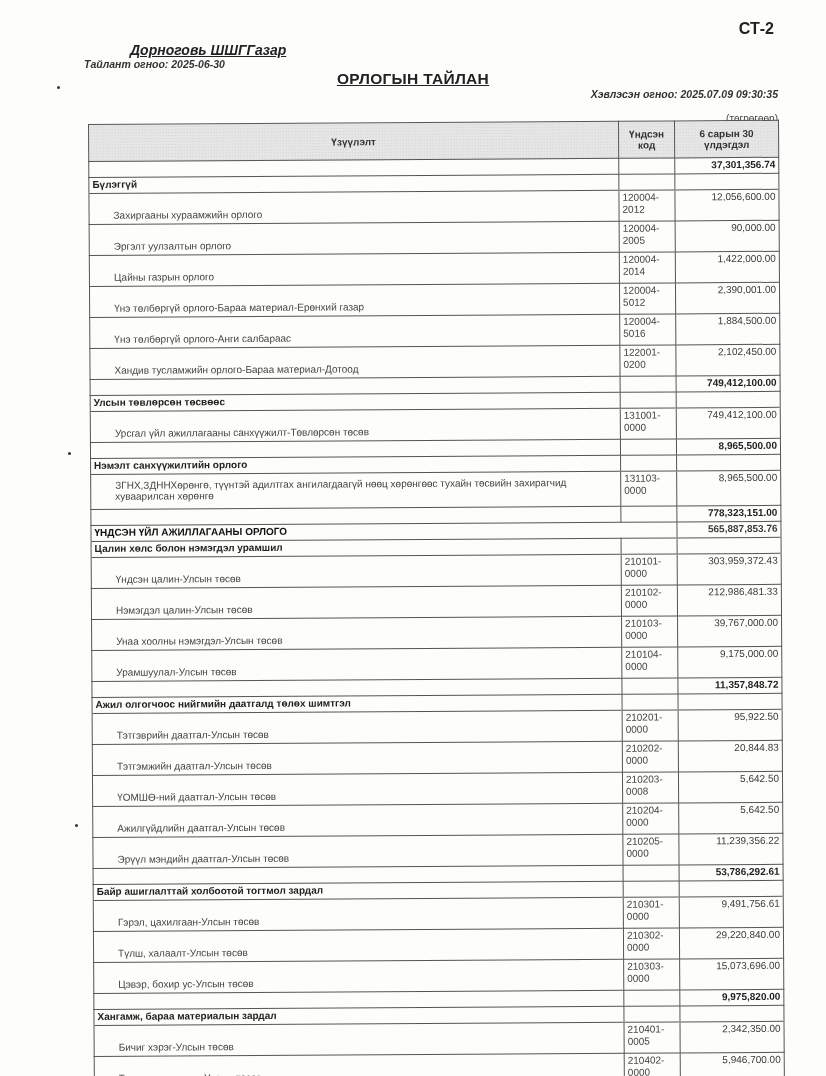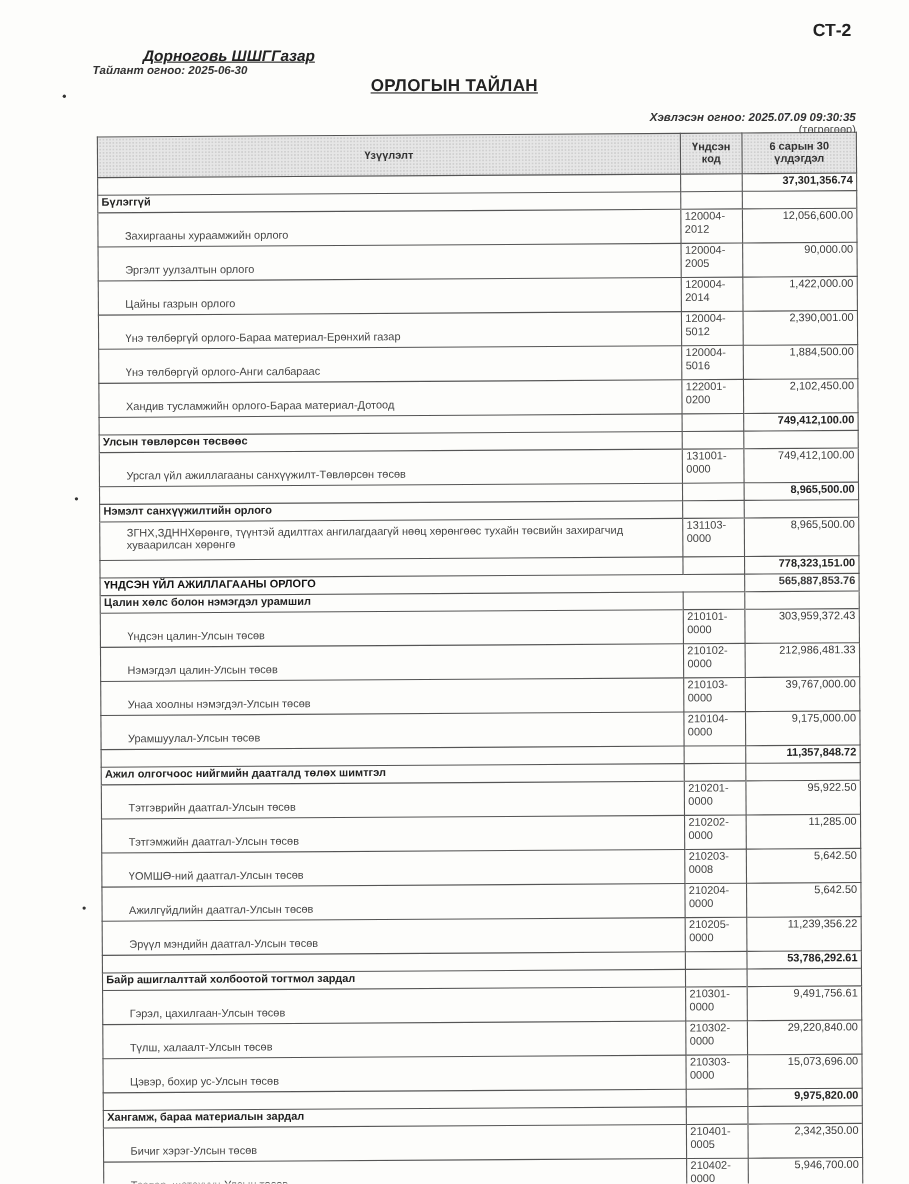--- a/index.html
+++ b/index.html
@@ -8,21 +8,21 @@
     background: #fdfdfb;
     font-family: "Liberation Sans", sans-serif;
     color: #2a2a2a;
     position: relative;
   }
   .page { position: absolute; left: 0; top: 0; width: 826px; height: 1076px; }
   .form-code { position: absolute; right: 52px; top: 20px; font-size: 16px; font-weight: bold; color: #222; }
   .org { position: absolute; left: 84px; top: 42px; font-size: 14px; font-weight: bold; font-style: italic; text-decoration: underline; color: #222; margin-left: 46px; }
   .report-date { position: absolute; left: 84px; top: 58px; font-size: 10.5px; font-style: italic; font-weight: bold; color: #333; }
   .title { position: absolute; left: 0; width: 826px; top: 70px; text-align: center; font-size: 15.5px; font-weight: bold; color: #222; letter-spacing: 0.3px; text-decoration: underline; }
-  .printed { position: absolute; right: 48px; top: 88px; font-size: 10.5px; font-style: italic; font-weight: bold; color: #333; margin-top: 13px; }
+  .printed { position: absolute; right: 48px; top: 88px; font-size: 10.5px; font-style: italic; font-weight: bold; color: #333; }
   .unit { position: absolute; right: 48px; top: 113px; font-size: 10px; color: #444; text-align: center; }
   .dot { position: absolute; width: 3px; height: 3px; border-radius: 50%; background: #333; }
 
   table.report {
     position: absolute; left: 88px; top: 124px; width: 690px;
     border-collapse: collapse; table-layout: fixed;
     font-size: 10px;
     transform: rotate(-0.35deg); transform-origin: top left;
   }
   table.report th, table.report td {
@@ -196,21 +196,21 @@
           <td></td>
         </tr>
         <tr class="item">
           <td class="name">Тэтгэврийн даатгал-Улсын төсөв</td>
           <td class="code">210201-0000</td>
           <td class="val">95,922.50</td>
         </tr>
         <tr class="item">
           <td class="name">Тэтгэмжийн даатгал-Улсын төсөв</td>
           <td class="code">210202-0000</td>
-          <td class="val">11,285.00</td>
+          <td class="val">20,844.83</td>
         </tr>
         <tr class="item">
           <td class="name">ҮОМШӨ-ний даатгал-Улсын төсөв</td>
           <td class="code">210203-0008</td>
           <td class="val">5,642.50</td>
         </tr>
         <tr class="item">
           <td class="name">Ажилгүйдлийн даатгал-Улсын төсөв</td>
           <td class="code">210204-0000</td>
           <td class="val">5,642.50</td>

